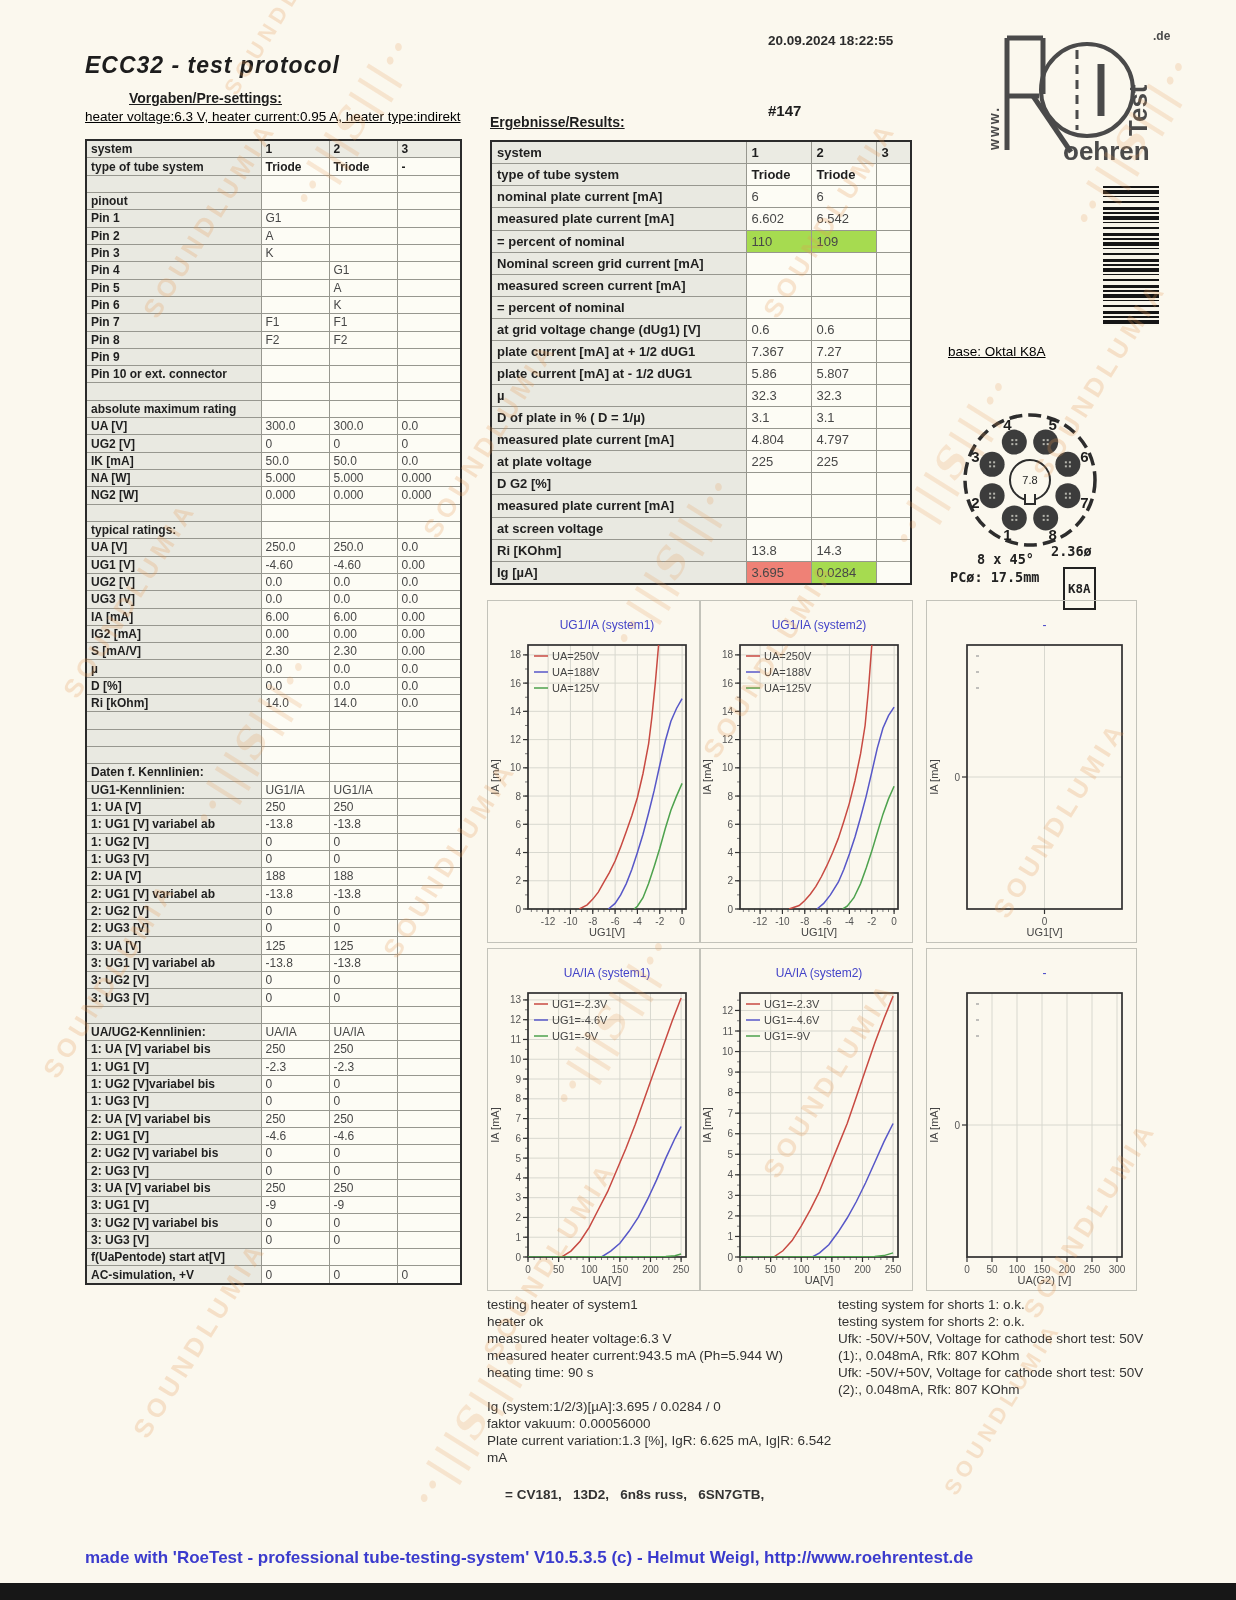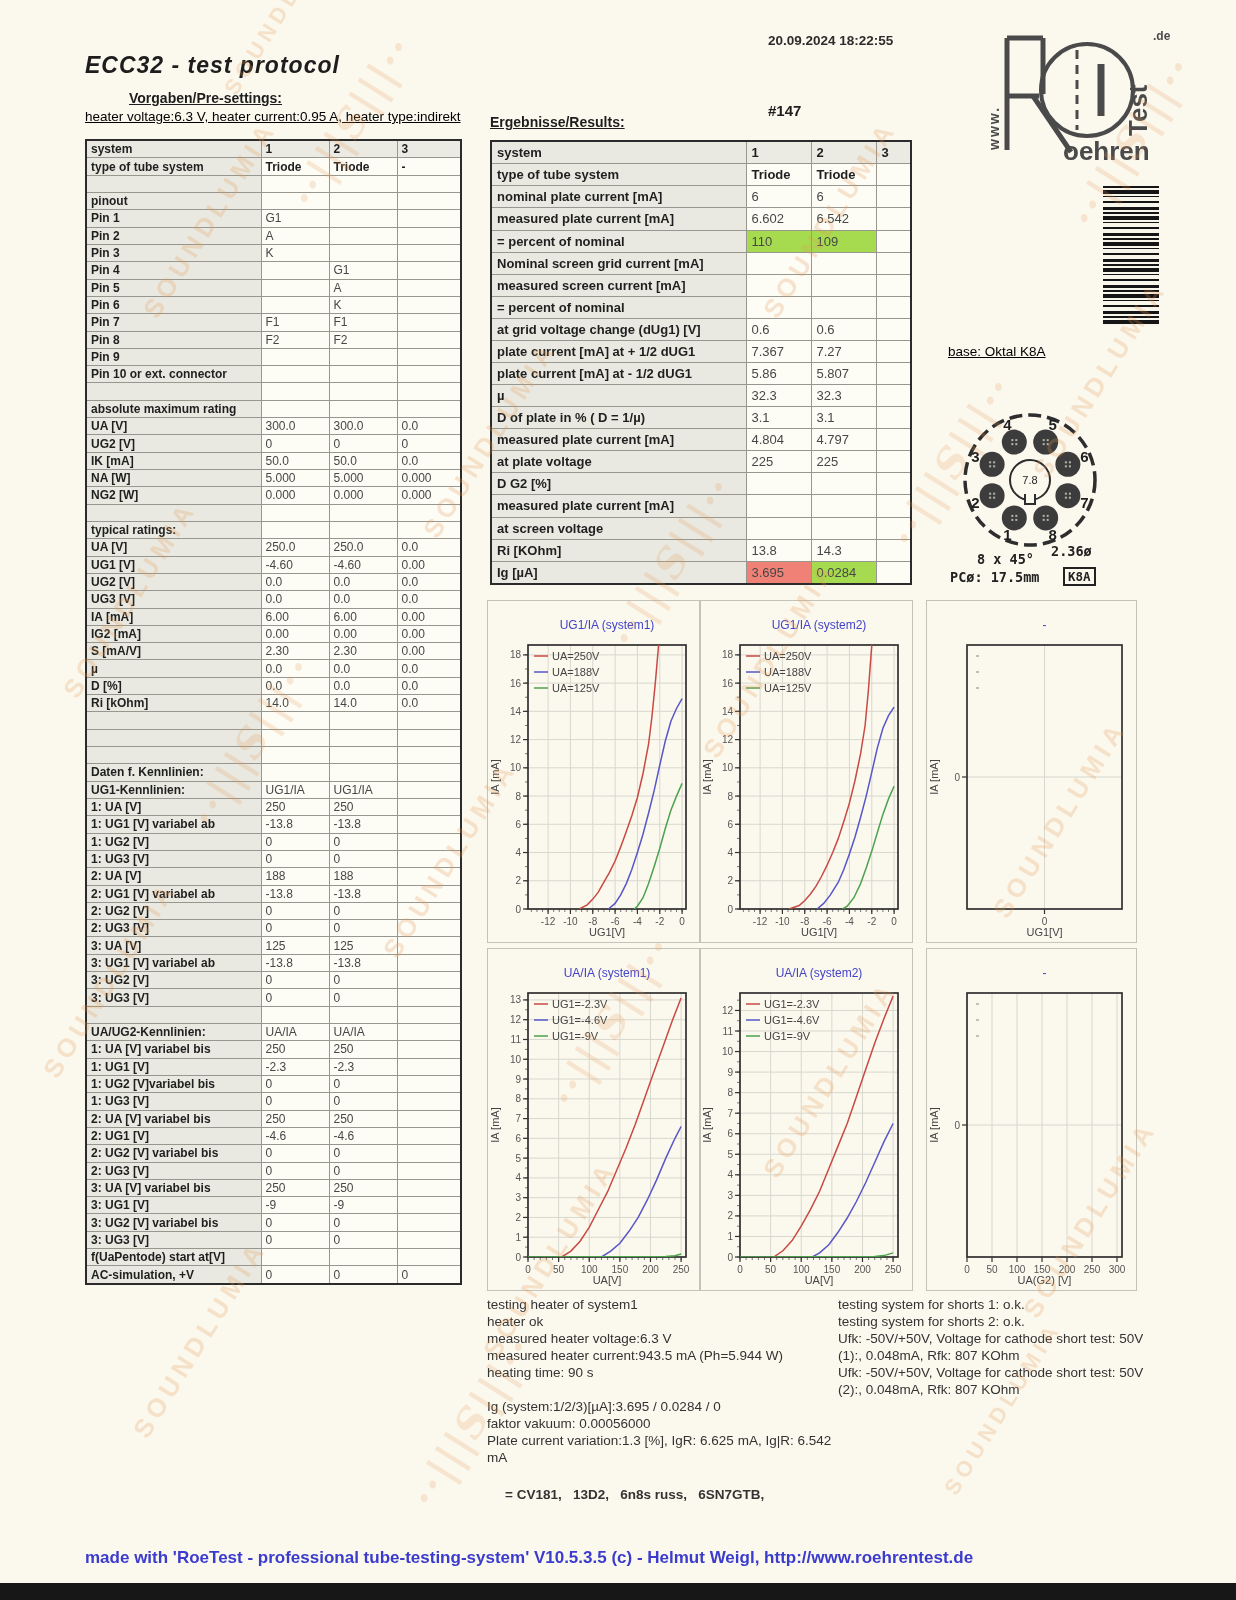--- a/index.html
+++ b/index.html
@@ -30,21 +30,21 @@
   .footer{position:absolute;font-size:17px;font-weight:bold;color:#3b3bcd;}
   .bottombar{position:absolute;left:0;top:1583px;width:1236px;height:17px;background:#171717;}
 
   .barcode{position:absolute;left:1103px;top:186px;width:56px;height:140px;
     background:repeating-linear-gradient(180deg,
       #151515 0 2px,#f8f5ea 2px 4px,#151515 4px 8px,#f8f5ea 8px 10px,
       #151515 10px 11px,#f8f5ea 11px 15px,#151515 15px 17px,#f8f5ea 17px 21px,
       #151515 21px 24px,#f8f5ea 24px 26px);}
 
   .mono{font-family:"DejaVu Sans Mono",monospace;font-weight:bold;color:#222;font-size:13.5px;}
-  .kbox{border:2px solid #222;padding:0 3px;font-size:12.5px;}
+  .kbox{border:2px solid #222;padding:12px 3px;font-size:12.5px;}
 
   .wm{position:absolute;z-index:6;pointer-events:none;color:#e69752;opacity:.24;
       font-weight:bold;white-space:nowrap;transform-origin:left center;}
   .wm.sq{font-family:"DejaVu Serif",serif;font-style:italic;opacity:.20;}
   .content{position:relative;z-index:1;}
 </style>
 </head>
 <body>
 
 <div class="page">

